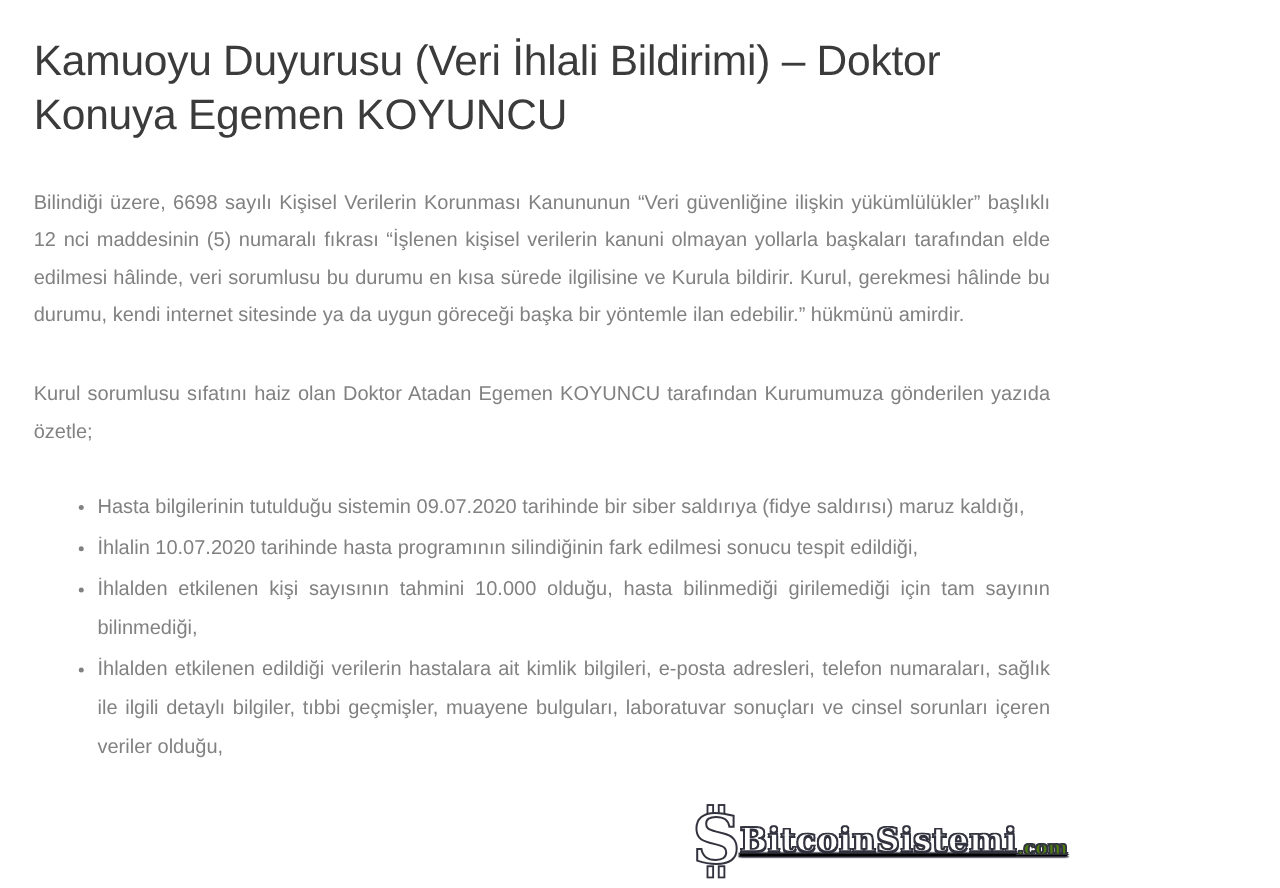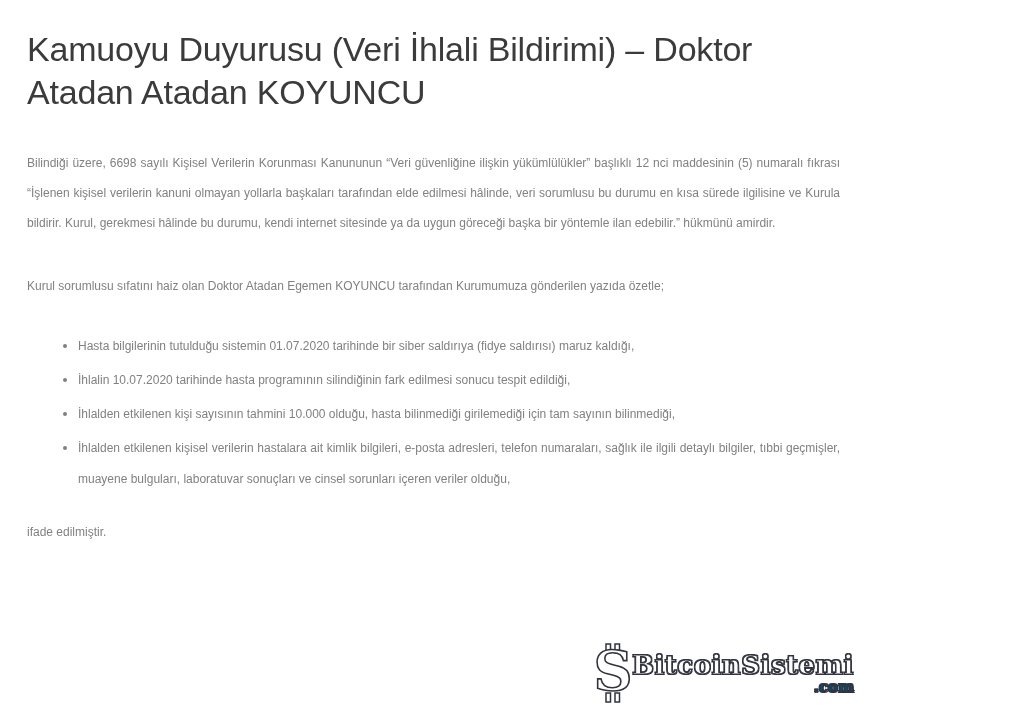--- a/index.html
+++ b/index.html
@@ -19,21 +19,21 @@
     margin-top: 28px;
     font-size: 34px;
     line-height: 43px;
     font-weight: 400;
     letter-spacing: -0.2px;
     color: #3b3b3b;
   }
 
   .body-text {
     color: #818181;
-    font-size: 12px;
+    font-size: 16px;
     line-height: 30px;
     text-align: justify;
   }
 
   p.intro      { margin-top: 34px; }
   p.controller { margin-top: 33px; }
   ul.details   { margin-top: 29px; padding-left: 51px; }
   ul.details li { line-height: 31px; margin-bottom: 2px; text-align: justify; }
   ul.details li::marker { color: #818181; font-size: 14px; }
   p.closing    { margin-top: 22px; }
@@ -41,65 +41,64 @@
 
   
   .watermark {
     position: absolute;
     right: 13px;
     bottom: 7px;
     display: flex;
     align-items: center;
   }
   .wm-symbol { display: block; margin-right: -3px; }
-  .wm-textcol { display: flex; flex-direction: column; align-items: flex-end; }
+  .wm-textcol { display: flex; flex-direction: row; align-items: flex-end; text-decoration: underline; }
   .wm-brand {
     font-family: "DejaVu Serif", serif;
     font-weight: bold;
     font-size: 26px;
     line-height: 26px;
     letter-spacing: 0.5px;
     color: #ffffff;
     -webkit-text-stroke: 1.1px #33333f;
     text-shadow:
       -1px -1px 0 #33333f, 1px -1px 0 #33333f,
       -1px  1px 0 #33333f, 1px  1px 0 #33333f;
   }
   .wm-tld {
     font-family: "DejaVu Serif", serif;
     font-weight: bold;
     font-size: 15px;
     line-height: 15px;
     margin-top: 2px;
-    color: #0c4a6e;
+    color: #4d7c0f;
     -webkit-text-stroke: 0.8px #33333f;
     text-shadow:
       -1px -1px 0 #33333f, 1px -1px 0 #33333f,
       -1px  1px 0 #33333f, 1px  1px 0 #33333f;
   }
 </style>
 </head>
 <body>
 
 <div class="page">
 
-  <h1 class="title"><span>Kamuoyu Duyurusu (Veri İhlali Bildirimi) – Doktor</span><br><span>Atadan Atadan KOYUNCU</span></h1>
+  <h1 class="title"><span>Kamuoyu Duyurusu (Veri İhlali Bildirimi) – Doktor</span><br><span>Konuya Egemen KOYUNCU</span></h1>
 
   <p class="body-text intro">Bilindiği üzere, 6698 sayılı Kişisel Verilerin Korunması Kanununun “Veri güvenliğine ilişkin yükümlülükler” başlıklı 12 nci maddesinin (5) numaralı fıkrası “İşlenen kişisel verilerin kanuni olmayan yollarla başkaları tarafından elde edilmesi hâlinde, veri sorumlusu bu durumu en kısa sürede ilgilisine ve Kurula bildirir. Kurul, gerekmesi hâlinde bu durumu, kendi internet sitesinde ya da uygun göreceği başka bir yöntemle ilan edebilir.” hükmünü amirdir.</p>
 
   <p class="body-text controller">Kurul sorumlusu sıfatını haiz olan Doktor Atadan Egemen KOYUNCU tarafından Kurumumuza gönderilen yazıda özetle;</p>
 
   <ul class="body-text details">
-    <li>Hasta bilgilerinin tutulduğu sistemin 01.07.2020 tarihinde bir siber saldırıya (fidye saldırısı) maruz kaldığı,</li>
+    <li>Hasta bilgilerinin tutulduğu sistemin 09.07.2020 tarihinde bir siber saldırıya (fidye saldırısı) maruz kaldığı,</li>
     <li>İhlalin 10.07.2020 tarihinde hasta programının silindiğinin fark edilmesi sonucu tespit edildiği,</li>
     <li>İhlalden etkilenen kişi sayısının tahmini 10.000 olduğu, hasta bilinmediği girilemediği için tam sayının bilinmediği,</li>
-    <li>İhlalden etkilenen kişisel verilerin hastalara ait kimlik bilgileri, e-posta adresleri, telefon numaraları, sağlık ile ilgili detaylı bilgiler, tıbbi geçmişler, muayene bulguları, laboratuvar sonuçları ve cinsel sorunları içeren veriler olduğu,</li>
+    <li>İhlalden etkilenen edildiği verilerin hastalara ait kimlik bilgileri, e-posta adresleri, telefon numaraları, sağlık ile ilgili detaylı bilgiler, tıbbi geçmişler, muayene bulguları, laboratuvar sonuçları ve cinsel sorunları içeren veriler olduğu,</li>
   </ul>
 
-  <p class="body-text closing">ifade edilmiştir.</p>
 
 
   <div class="watermark">
     <svg class="wm-symbol" width="44" height="60" viewBox="0 0 44 60" aria-hidden="true">
       <g fill="#ffffff" stroke="#33333f" stroke-width="1.5">
         <rect x="15" y="1" width="4.5" height="9"></rect>
         <rect x="24" y="1" width="4.5" height="9"></rect>
         <rect x="15" y="50" width="4.5" height="9"></rect>
         <rect x="24" y="50" width="4.5" height="9"></rect>
       </g>

